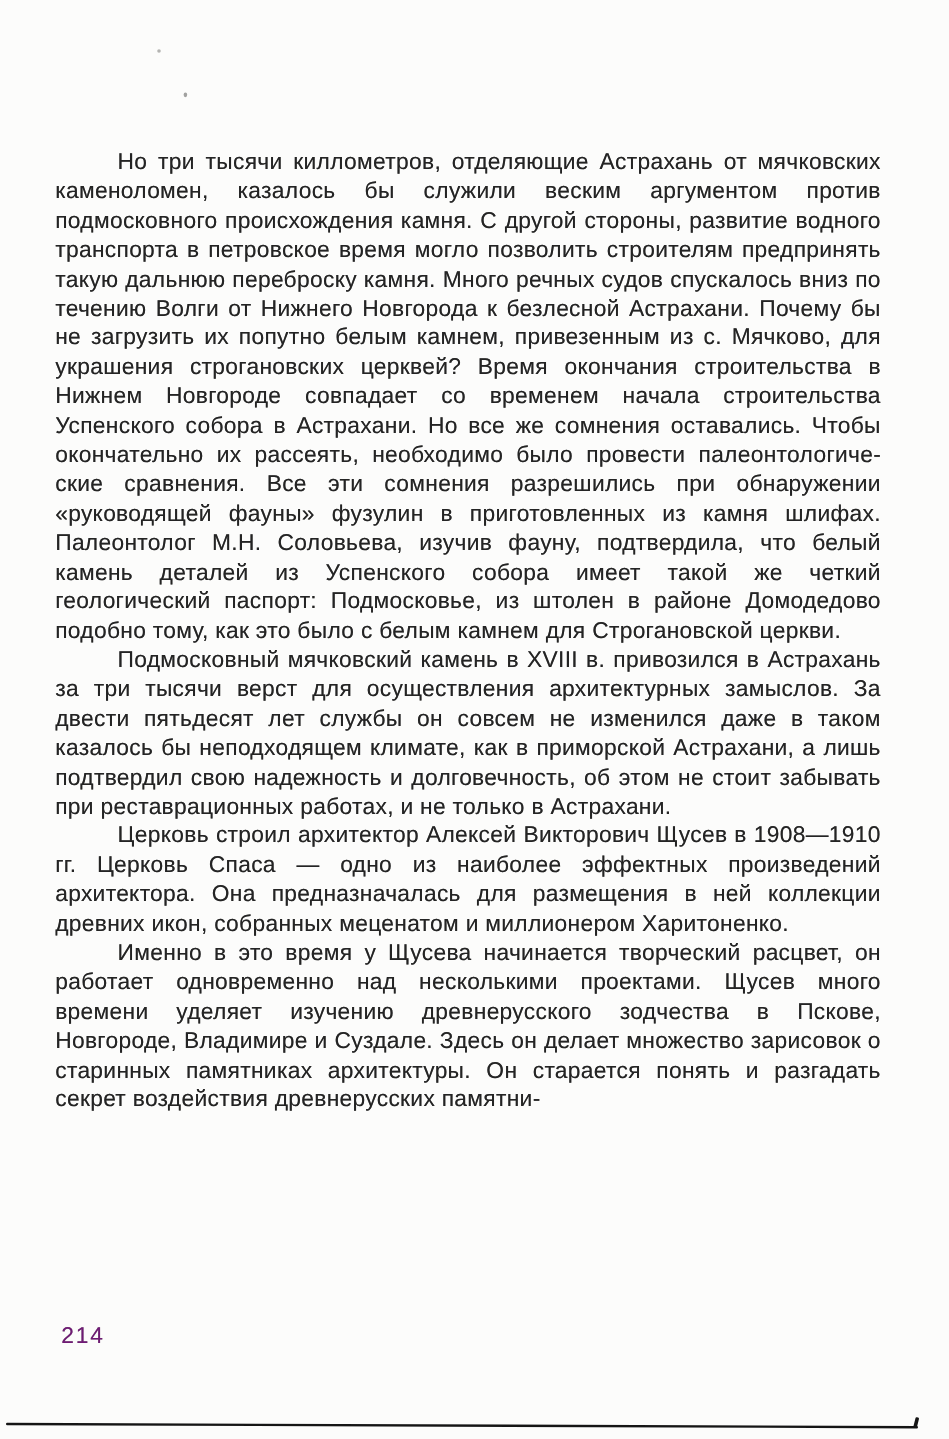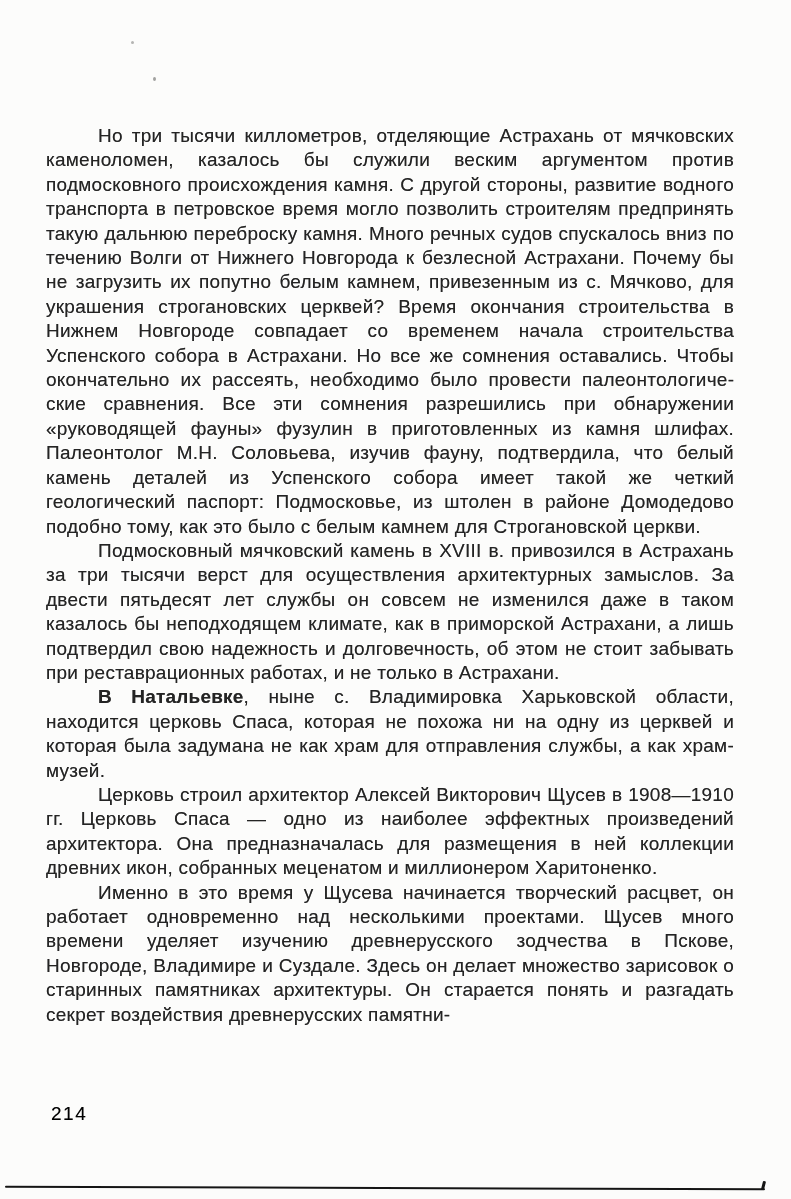--- a/index.html
+++ b/index.html
@@ -44,21 +44,21 @@
     font-weight: bold;
     letter-spacing: 0.2px;
   }
   .page-number {
     position: absolute;
     left: 51px;
     top: 1103px;
     font-family: "Liberation Sans", sans-serif;
     font-size: 19px;
     letter-spacing: 1.5px;
-    color: #000000;
+    color: #701a75;
     text-shadow: 0 0 0.4px rgba(40,40,40,0.5);
   }
   .speck {
     position: absolute;
     border-radius: 50%;
   }
   .speck-1 { left: 131px; top: 41px; width: 3px; height: 3px; background: #b4b4b2; }
   .speck-2 { left: 153px; top: 77px; width: 3px; height: 4px; background: #a2a2a0; }
   .scan-line {
     position: absolute;
@@ -85,21 +85,20 @@
 <body>
 
 <div class="scan-page">
 
   <div class="speck speck-1"></div>
   <div class="speck speck-2"></div>
 
   <div class="text-block">
     <p>Но три тысячи киллометров, отделяющие Астрахань от мяч­ковских каменоломен, казалось бы служили веским аргументом против подмосковного происхождения камня. С другой стороны, развитие водного транспорта в петровское время могло позволить строителям предпринять такую дальнюю переброску камня. Много речных судов спускалось вниз по течению Волги от Нижнего Нов­города к безлесной Астрахани. Почему бы не загрузить их попутно белым камнем, привезенным из с. Мячково, для украшения строга­новских церквей? Время окончания строительства в Нижнем Нов­городе совпадает со временем начала строительства Успенского собора в Астрахани. Но все же сомнения оставались. Чтобы окон­чательно их рассеять, необходимо было провести палеонтологиче­ские сравнения. Все эти сомнения разрешились при обнаружении «руководящей фауны» фузулин в приготовленных из камня шли­фах. Палеонтолог М.Н. Соловьева, изучив фауну, подтвердила, что белый камень деталей из Успенского собора имеет такой же чет­кий геологический паспорт: Подмосковье, из штолен в районе До­модедово подобно тому, как это было с белым камнем для Строга­новской церкви.</p>
     <p>Подмосковный мячковский камень в XVIII в. привозился в Ас­трахань за три тысячи верст для осуществления архитектурных замыслов. За двести пятьдесят лет службы он совсем не изменил­ся даже в таком казалось бы неподходящем климате, как в при­морской Астрахани, а лишь подтвердил свою надежность и долго­вечность, об этом не стоит забывать при реставрационных рабо­тах, и не только в Астрахани.</p>
-    <p><strong>В Натальевке</strong><span>, ныне с. Владимировка Харьковской области, находится церковь Спаса, которая не похожа ни на одну из церк­вей и которая была задумана не как храм для отправления служ­бы, а как храм-музей.</span></p>
     <p>Церковь строил архитектор Алексей Викторович Щусев в 1908—1910 гг. Церковь Спаса — одно из наиболее эффектных произведений архитектора. Она предназначалась для размещения в ней коллекции древних икон, собранных меценатом и миллионе­ром Харитоненко.</p>
     <p>Именно в это время у Щусева начинается творческий расцвет, он работает одновременно над несколькими проектами. Щусев много времени уделяет изучению древнерусского зодчества в Пскове, Новгороде, Владимире и Суздале. Здесь он делает множе­ство зарисовок о старинных памятниках архитектуры. Он старает­ся понять и разгадать секрет воздействия древнерусских памятни-</p>
   </div>
 
   <div class="page-number">214</div>
 
   <div class="scan-line"></div>
   <div class="scan-line-tick"></div>
 
 </div>

